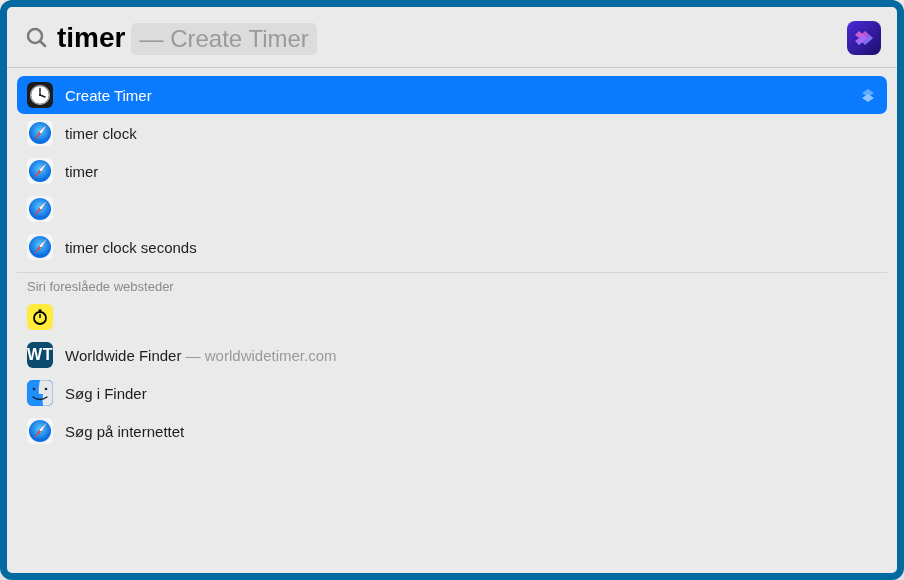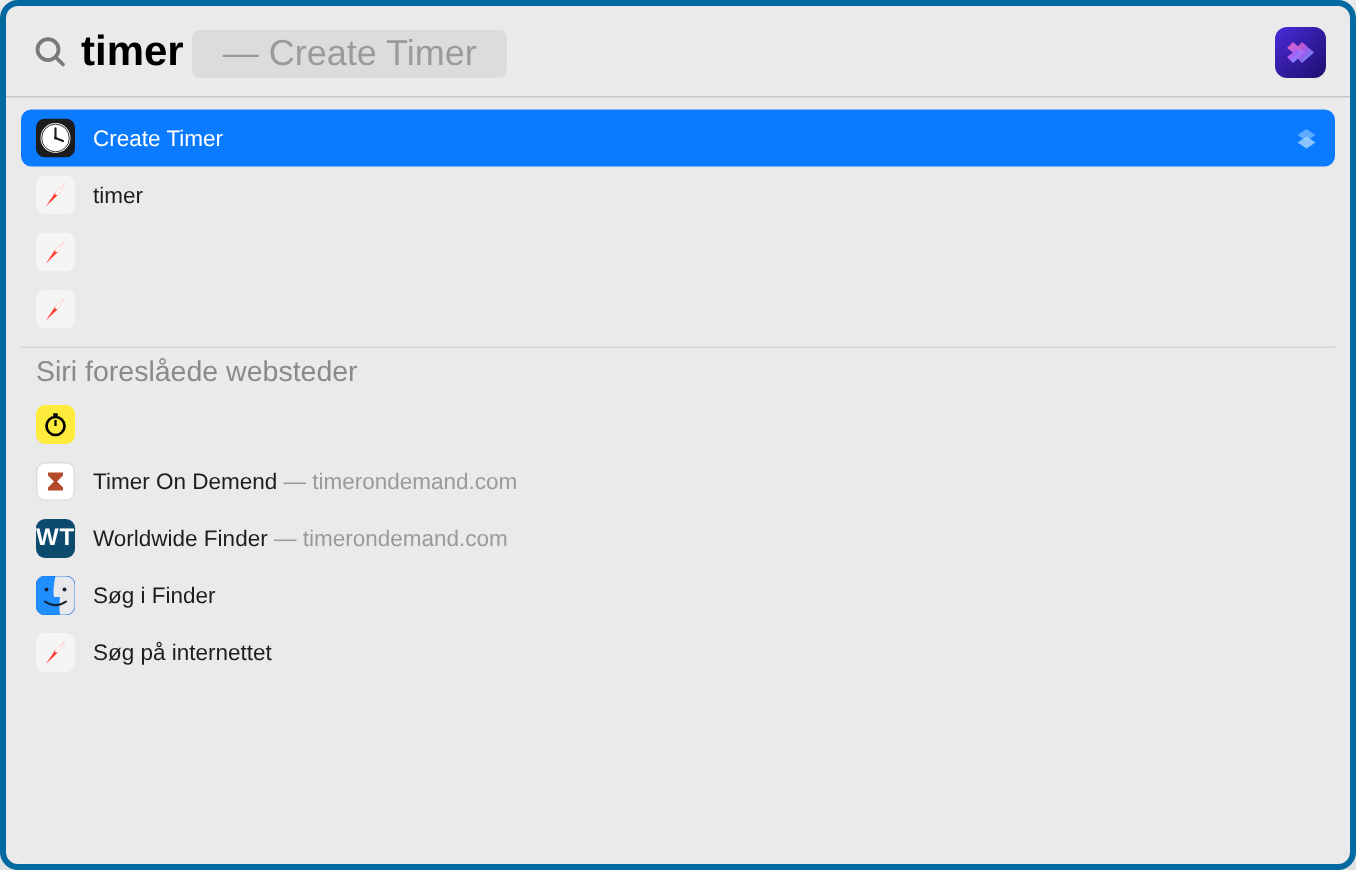--- a/index.html
+++ b/index.html
@@ -13,21 +13,21 @@
       background: #f0f0f0;
       width: 904px;
       height: 580px;
       overflow: hidden;
     }
     .spotlight-window {
       width: 904px;
       height: 580px;
       background: #eaeaea;
       border-radius: 12px;
-      border: 4px solid #0369a1;
+      border: 7px solid #0369a1;
       display: flex;
       flex-direction: column;
       box-shadow: 0 10px 40px rgba(0,0,0,0.15);
     }
     .search-bar {
       display: flex;
       align-items: center;
       padding: 12px 16px 10px 18px;
       height: 60px;
     }
@@ -47,21 +47,21 @@
     }
     .typed-text {
       color: #000;
       font-weight: 700;
     }
     .suggestion-text {
       color: #9a9a9a;
       font-weight: 400;
       margin-left: 6px;
       background: rgba(0,0,0,0.06);
-      padding: 2px 20px;
+      padding: 2px 8px;
       border-radius: 5px;
       font-size: 24px;
     }
     .shortcuts-app-icon {
       width: 34px;
       height: 34px;
       margin-left: 8px;
       flex-shrink: 0;
     }
     .divider {
@@ -103,21 +103,21 @@
     .result-row.selected .result-text {
       color: #fff;
     }
     .result-row .trailing {
       margin-left: auto;
       display: flex;
       align-items: center;
       opacity: 0.85;
     }
     .section-header {
-      font-size: 19px;
+      font-size: 13px;
       color: #8a8a8a;
       font-weight: 500;
       padding: 6px 12px 4px 10px;
       border-top: 1px solid #d4d4d4;
       margin-top: 6px;
     }
     .sub-text {
       color: #9a9a9a;
       font-weight: 400;
     }
@@ -186,20 +186,37 @@
       </div>
       <span class="result-text">Create Timer</span>
       <div class="trailing">
         <svg width="18" height="18" viewBox="0 0 18 18">
           <path d="M9 3 L15 7 L9 11 L3 7 Z" fill="#6cb5ff"></path>
           <path d="M9 8 L15 12 L9 16 L3 12 Z" fill="#b3d9ff" opacity="0.9"></path>
         </svg>
       </div>
     </div>
 
+    <div class="result-row">
+      <div class="icon-wrap">
+        <svg viewBox="0 0 26 26">
+          <defs>
+              <radialGradient id="sg1" cx="50%" cy="40%">
+                <stop offset="0%" stop-color="#5ac8ff"></stop>
+                <stop offset="100%" stop-color="#0a6ee0"></stop>
+              </radialGradient>
+            </defs>
+          <rect x="0" y="0" width="26" height="26" rx="6" fill="#f5f5f5"></rect>
+          <circle cx="13" cy="13" r="11" fill="url(#sg1)"></circle>
+          <path d="M13 3 L14.2 12 L13 23 L11.8 12 Z" fill="#ff3b30" transform="rotate(40 13 13)"></path>
+          <path d="M13 3 L14.2 12 L13 13 L11.8 12 Z" fill="#fff" transform="rotate(40 13 13)"></path>
+        </svg>
+      </div>
+      <span class="result-text">timer clock</span>
+    </div>
 
     <div class="result-row">
       <div class="icon-wrap">
         <svg viewBox="0 0 26 26">
           <rect x="0" y="0" width="26" height="26" rx="6" fill="#f5f5f5"></rect>
           <circle cx="13" cy="13" r="11" fill="url(#sg1)"></circle>
           <path d="M13 3 L14.2 12 L13 23 L11.8 12 Z" fill="#ff3b30" transform="rotate(40 13 13)"></path>
           <path d="M13 3 L14.2 12 L13 13 L11.8 12 Z" fill="#fff" transform="rotate(40 13 13)"></path>
         </svg>
       </div>
@@ -219,60 +236,47 @@
 
     <div class="result-row">
       <div class="icon-wrap">
         <svg viewBox="0 0 26 26">
           <rect x="0" y="0" width="26" height="26" rx="6" fill="#f5f5f5"></rect>
           <circle cx="13" cy="13" r="11" fill="url(#sg1)"></circle>
           <path d="M13 3 L14.2 12 L13 23 L11.8 12 Z" fill="#ff3b30" transform="rotate(40 13 13)"></path>
           <path d="M13 3 L14.2 12 L13 13 L11.8 12 Z" fill="#fff" transform="rotate(40 13 13)"></path>
         </svg>
       </div>
+      <span class="result-text">timer clock seconds</span>
     </div>
 
     <div class="section-header">Siri foreslåede websteder</div>
 
     <div class="result-row">
       <div class="icon-wrap">
         <div class="icon-box" style="background:#ffeb3b;">
           <svg width="18" height="18" viewBox="0 0 18 18">
               <circle cx="9" cy="10" r="6" fill="none" stroke="#000" stroke-width="1.8"></circle>
               <rect x="7.5" y="1.5" width="3" height="2" fill="#000"></rect>
               <line x1="9" y1="3" x2="9" y2="4.5" stroke="#000" stroke-width="1.5"></line>
               <line x1="9" y1="10" x2="9" y2="6" stroke="#000" stroke-width="1.5"></line>
             </svg>
         </div>
       </div>
     </div>
 
-    <div class="result-row">
-      <div class="icon-wrap">
-        <div class="icon-box" style="background:#ffffff;border:1px solid #ddd;">
-          <svg width="16" height="16" viewBox="0 0 16 16">
-              <path d="M3 2 L13 2 L13 4 L9 8 L13 12 L13 14 L3 14 L3 12 L7 8 L3 4 Z" fill="#b54a2a"></path>
-            </svg>
-        </div>
-      </div>
-      <span class="result-text">
-        <span>Timer On Demend</span>
-        <span class="sub-text"> — </span>
-        <span class="sub-text">timerondemand.com</span>
-      </span>
-    </div>
 
     <div class="result-row">
       <div class="icon-wrap">
         <div class="icon-box" style="background:#0c4a6e;color:#fff;font-size:16px;letter-spacing:0.5px;">WT</div>
       </div>
       <span class="result-text">
         <span>Worldwide Finder</span>
         <span class="sub-text"> — </span>
-        <span class="sub-text">timerondemand.com</span>
+        <span class="sub-text">worldwidetimer.com</span>
       </span>
     </div>
 
 
     <div class="result-row">
       <div class="icon-wrap">
         <svg viewBox="0 0 26 26">
           <rect x="0" y="0" width="26" height="26" rx="6" fill="#1f8fff"></rect>
           <path d="M13 0 Q11 9 12 14 L16 14 Q15 20 16 26 L26 26 L26 0 Z" fill="#e8e8ea"></path>
           <rect x="0" y="0" width="26" height="26" rx="6" fill="none" stroke="#0a6ee0" stroke-width="0.5"></rect>

